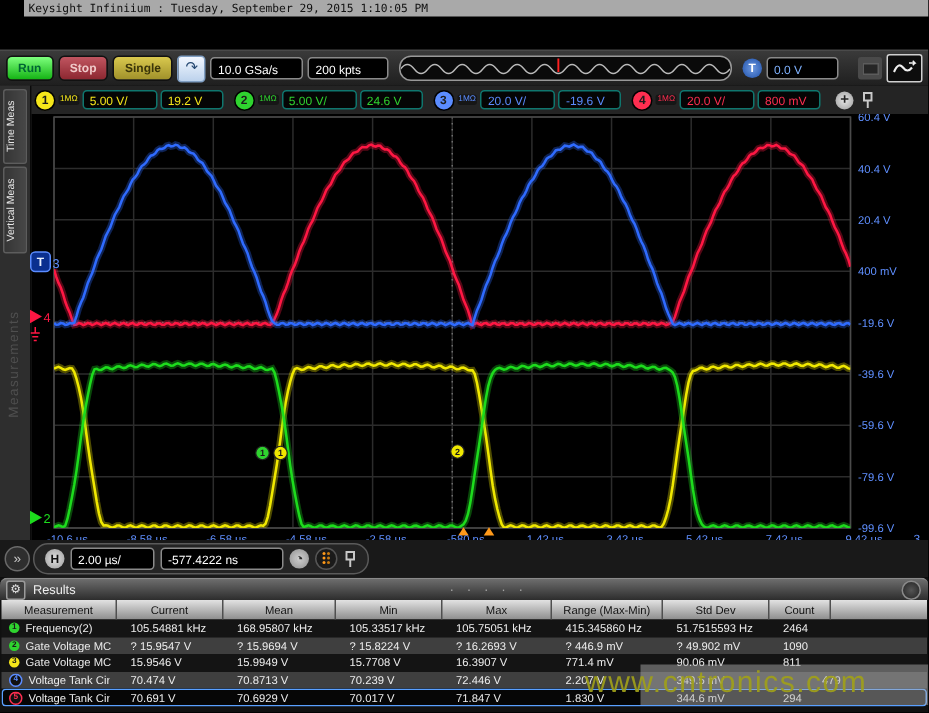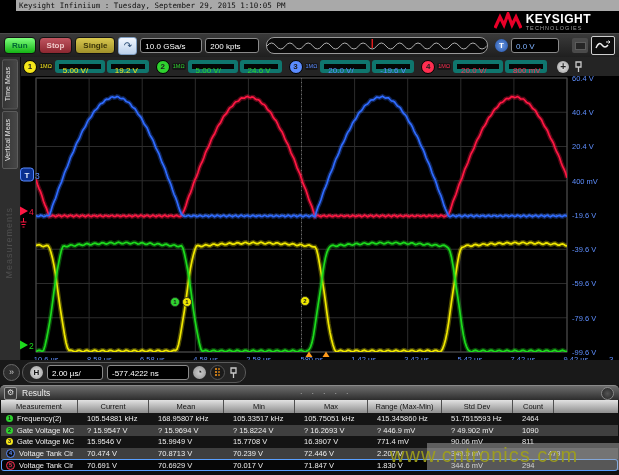--- a/index.html
+++ b/index.html
@@ -34,21 +34,21 @@
   .icongrey::after{content:"";position:absolute;left:3px;top:4px;width:9px;height:6px;background:#262626;border:1px solid #5c5c5c;}
   .iconwave{width:22px;height:17px;background:#0d0d0d;border:1px solid #d0d0d0;border-radius:2px;
             display:flex;align-items:center;justify-content:center;}
   
   .chbar{left:0;top:57px;width:619px;height:19px;background:#242424;display:flex;align-items:center;
          gap:2px;padding-left:23px;box-sizing:border-box;}
   .chgroup{display:flex;align-items:center;gap:2px;margin-right:5px;}
   .chnum{width:12px;height:12px;border-radius:50%;color:#1c1c1c;font-size:8px;font-weight:bold;
          text-align:center;line-height:12px;border:1px solid #000;}
   .coupling{font-size:5.5px;background:#161616;border-radius:2px;padding:1px 1px;line-height:5px;}
-  .chfield{background:#050505;border:4px solid #0f766e;border-radius:3px;font-size:8px;height:13px;
+  .chfield{background:#050505;border:1px solid #0f766e;border-radius:3px;font-size:8px;height:13px;
            line-height:13px;padding:0 4px;box-sizing:border-box;white-space:nowrap;}
   .f-scale{width:50px;} .f-off{width:42px;}
   .addbtn{width:12px;height:12px;border-radius:50%;background:radial-gradient(#e8e8e8,#9a9a9a);
           color:#222;font-size:10px;font-weight:bold;text-align:center;line-height:11px;margin-left:3px;}
   
   .sidebar{left:0;top:57px;width:20px;height:303px;background:#2e2e2e;border-right:1px solid #0a0a0a;}
   .vtab{writing-mode:vertical-rl;transform:rotate(180deg);background:linear-gradient(90deg,#474747,#353535);
         border:1px solid #5d5d5d;border-radius:2px;color:#e6e6e6;font-size:7px;padding:7px 1px;
         margin:2px auto 2px auto;display:block;width:12px;box-sizing:content-box;text-align:center;}
   .sidewm{writing-mode:vertical-rl;transform:rotate(180deg);color:#4f4f4f;font-size:9px;
@@ -95,31 +95,20 @@
 </style>
 </head>
 <body>
 
 <div id="app">
 
   <div class="abs titlebar">
     <span>Keysight Infiniium : Tuesday, September 29, 2015 1:10:05 PM</span>
   </div>
 
-  <div class="abs logoband">
-    <div class="logo">
-      <svg width="28" height="20" viewBox="0 0 28 20">
-        <path d="M1 16 L6 5 L10 13 L14 2 L18 13 L22 5 L27 16" fill="none" stroke="#e90029" stroke-width="3.2" stroke-linejoin="miter"></path>
-      </svg>
-      <div>
-        <div class="brandname">KEYSIGHT</div>
-        <div class="brandsub">TECHNOLOGIES</div>
-      </div>
-    </div>
-  </div>
 
   <div class="abs toolbar">
     <div class="tbtn run">Run</div>
     <div class="tbtn stop">Stop</div>
     <div class="tbtn single">Single</div>
     <div class="iconbtn1">↷</div>
     <div class="field f-sample">10.0 GSa/s</div>
     <div class="field f-mem">200 kpts</div>
     <div class="preview">
       <svg width="100%" height="15" viewBox="0 0 240 15" preserveAspectRatio="none">

